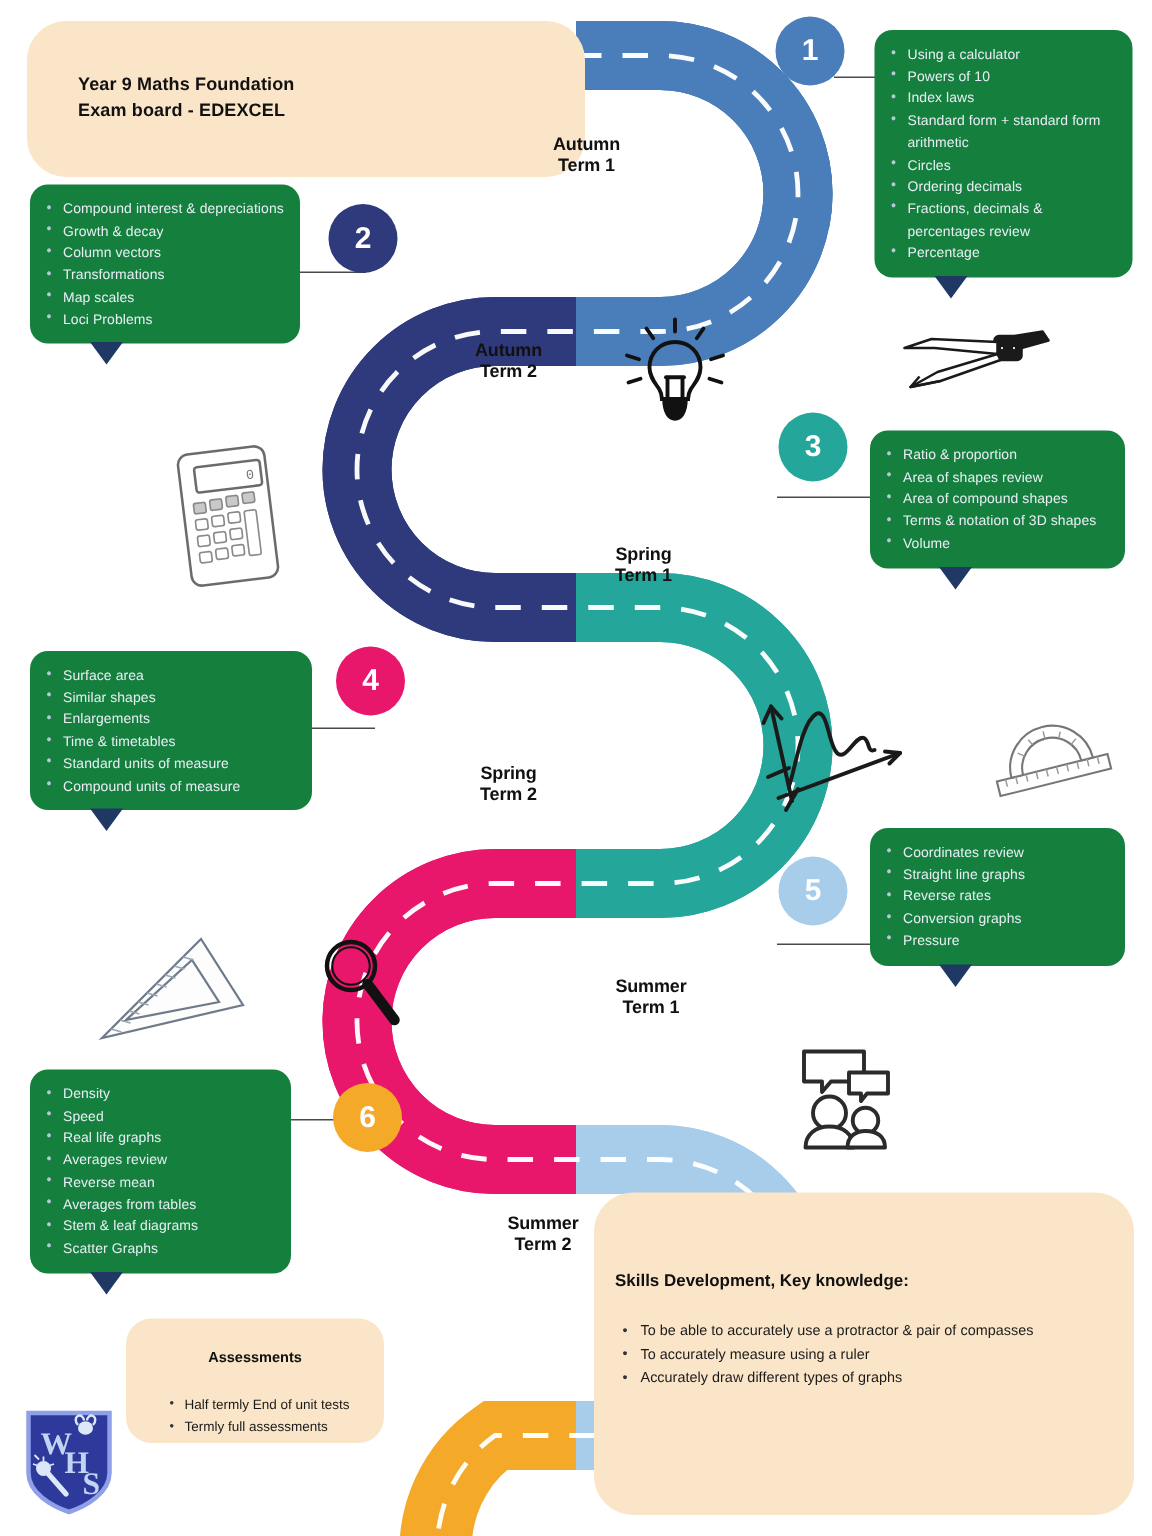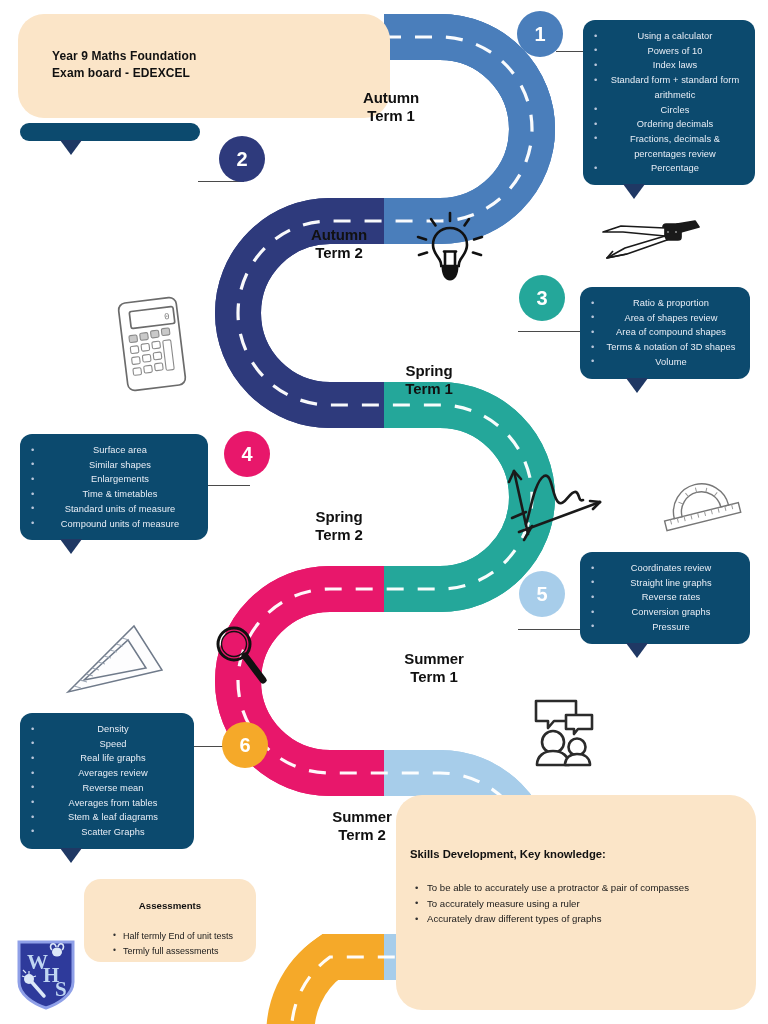--- a/index.html
+++ b/index.html
@@ -26,25 +26,24 @@
     position: absolute;
   }
 
   
   #header-box { left: 18px; top: 14px; width: 372px; height: 104px; border-radius: 26px; }
   #header-text { position: absolute; left: 52px; top: 48px; font-size: 12px; font-weight: bold; line-height: 1.45; color: #111; letter-spacing: .1px;}
 
   
   .callout {
     position: absolute;
-    background: #0c4a6e;
+    background: #15803d;
     border-radius: 12px;
     color: #eef2f8;
     padding: 9px 10px 9px 8px;
-    text-align: center;
   }
   .callout ul { margin: 0; padding: 0; list-style: none; }
   .callout li {
     font-size: 9.3px;
     line-height: 14.7px;
     color: #e9eef6;
     padding-left: 14px;
     position: relative;
     letter-spacing: .06px;
   }
@@ -73,21 +72,21 @@
     font-weight: bold;
     letter-spacing: 0;
   }
 
   
   .connector { position: absolute; height: 1.4px; background: #4a4a4a; }
 
   
   .termlabel {
     position: absolute;
-    font-size: 15px;
+    font-size: 12px;
     font-weight: bold;
     color: #111;
     line-height: 1.18;
     text-align: center;
     letter-spacing: -.1px;
   }
 
   
   #skills-box { left: 396px; top: 795px; width: 360px; height: 215px; border-radius: 26px; }
   #skills-title { position: absolute; left: 410px; top: 848px; font-size: 11.3px; font-weight: bold; color: #111; text-align: right; }
@@ -226,20 +225,28 @@
         <li>Percentage</li>
       </ul>
     <div class="tail" style="left:40px; bottom:-14px;"></div>
   </div>
 
   <div class="connector" style="left:198px; top:181px; width:46px;"></div>
   <div class="numcircle" style="left:219px; top:136px; width:46px; height:46px; background:#2E3A7C;">
     <span>2</span>
   </div>
   <div class="callout" style="left:20px; top:123px; width:180px;">
+    <ul>
+        <li>Compound interest &amp; depreciations</li>
+        <li>Growth &amp; decay</li>
+        <li>Column vectors</li>
+        <li>Transformations</li>
+        <li>Map scales</li>
+        <li>Loci Problems</li>
+      </ul>
     <div class="tail" style="left:40px; bottom:-14px;"></div>
   </div>
 
   <div class="connector" style="left:518px; top:331px; width:62px;"></div>
   <div class="numcircle" style="left:519px; top:275px; width:46px; height:46px; background:#24A79A;">
     <span>3</span>
   </div>
   <div class="callout" style="left:580px; top:287px; width:170px;">
     <ul>
         <li>Ratio &amp; proportion</li>

